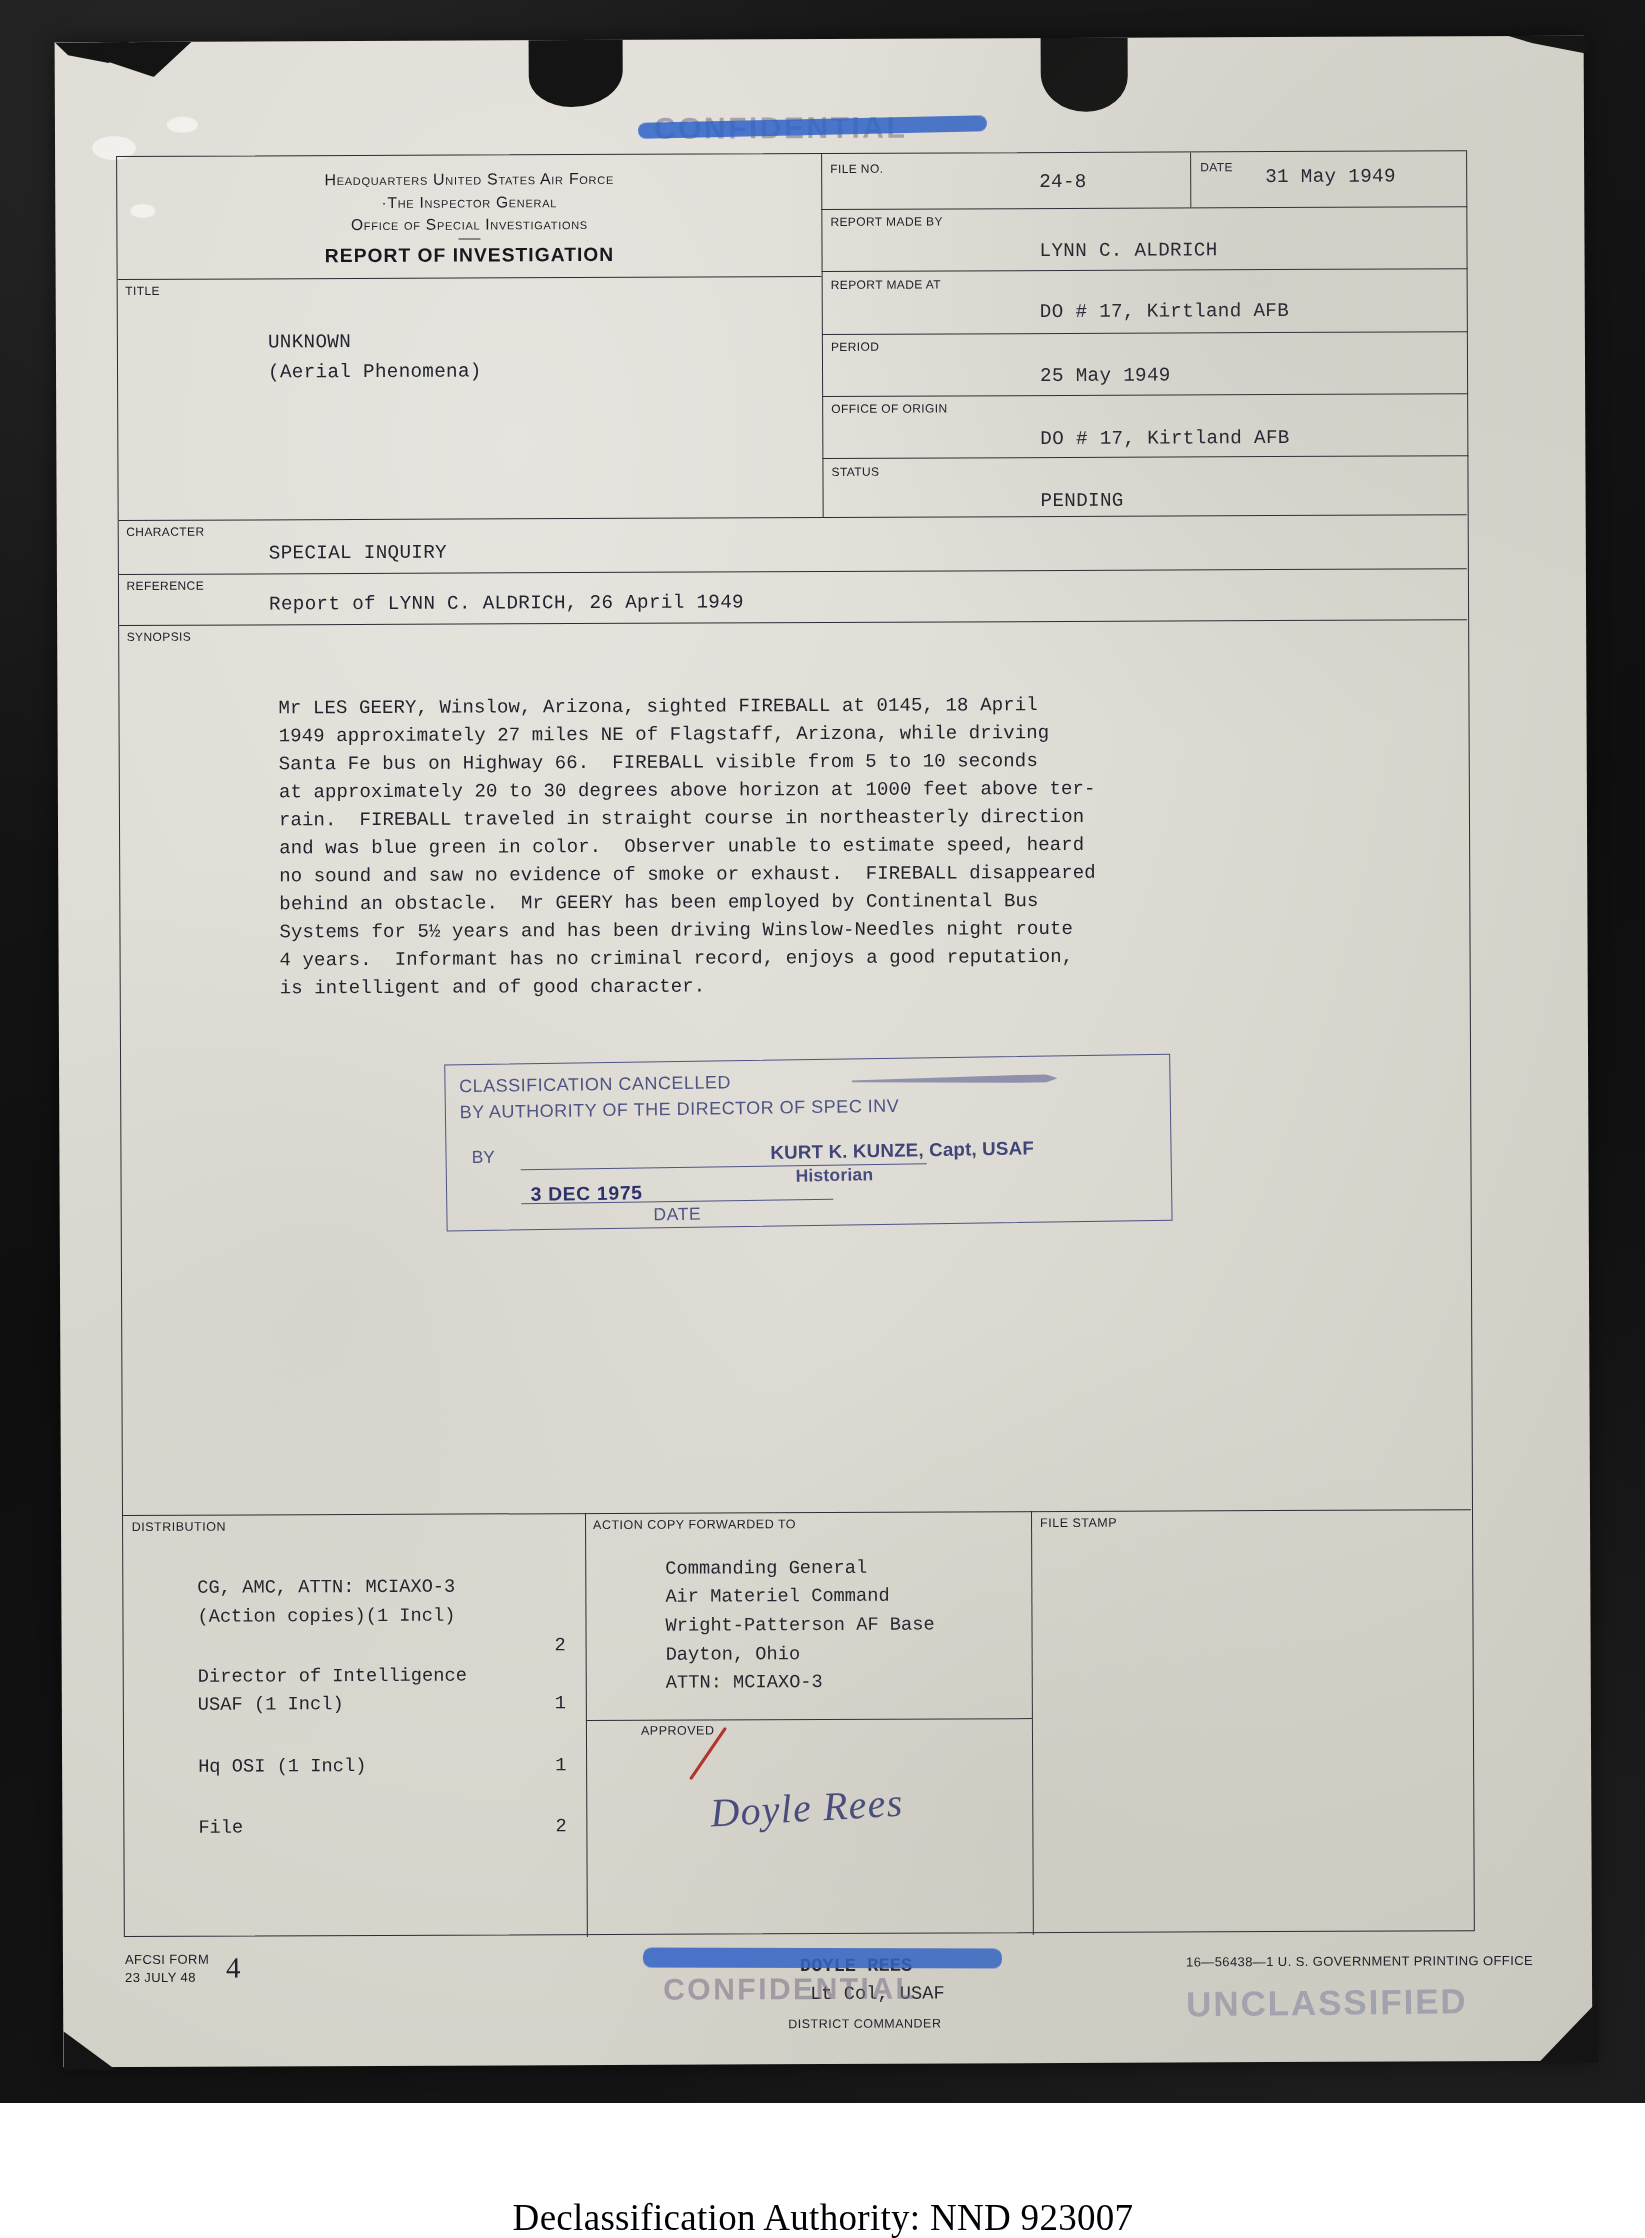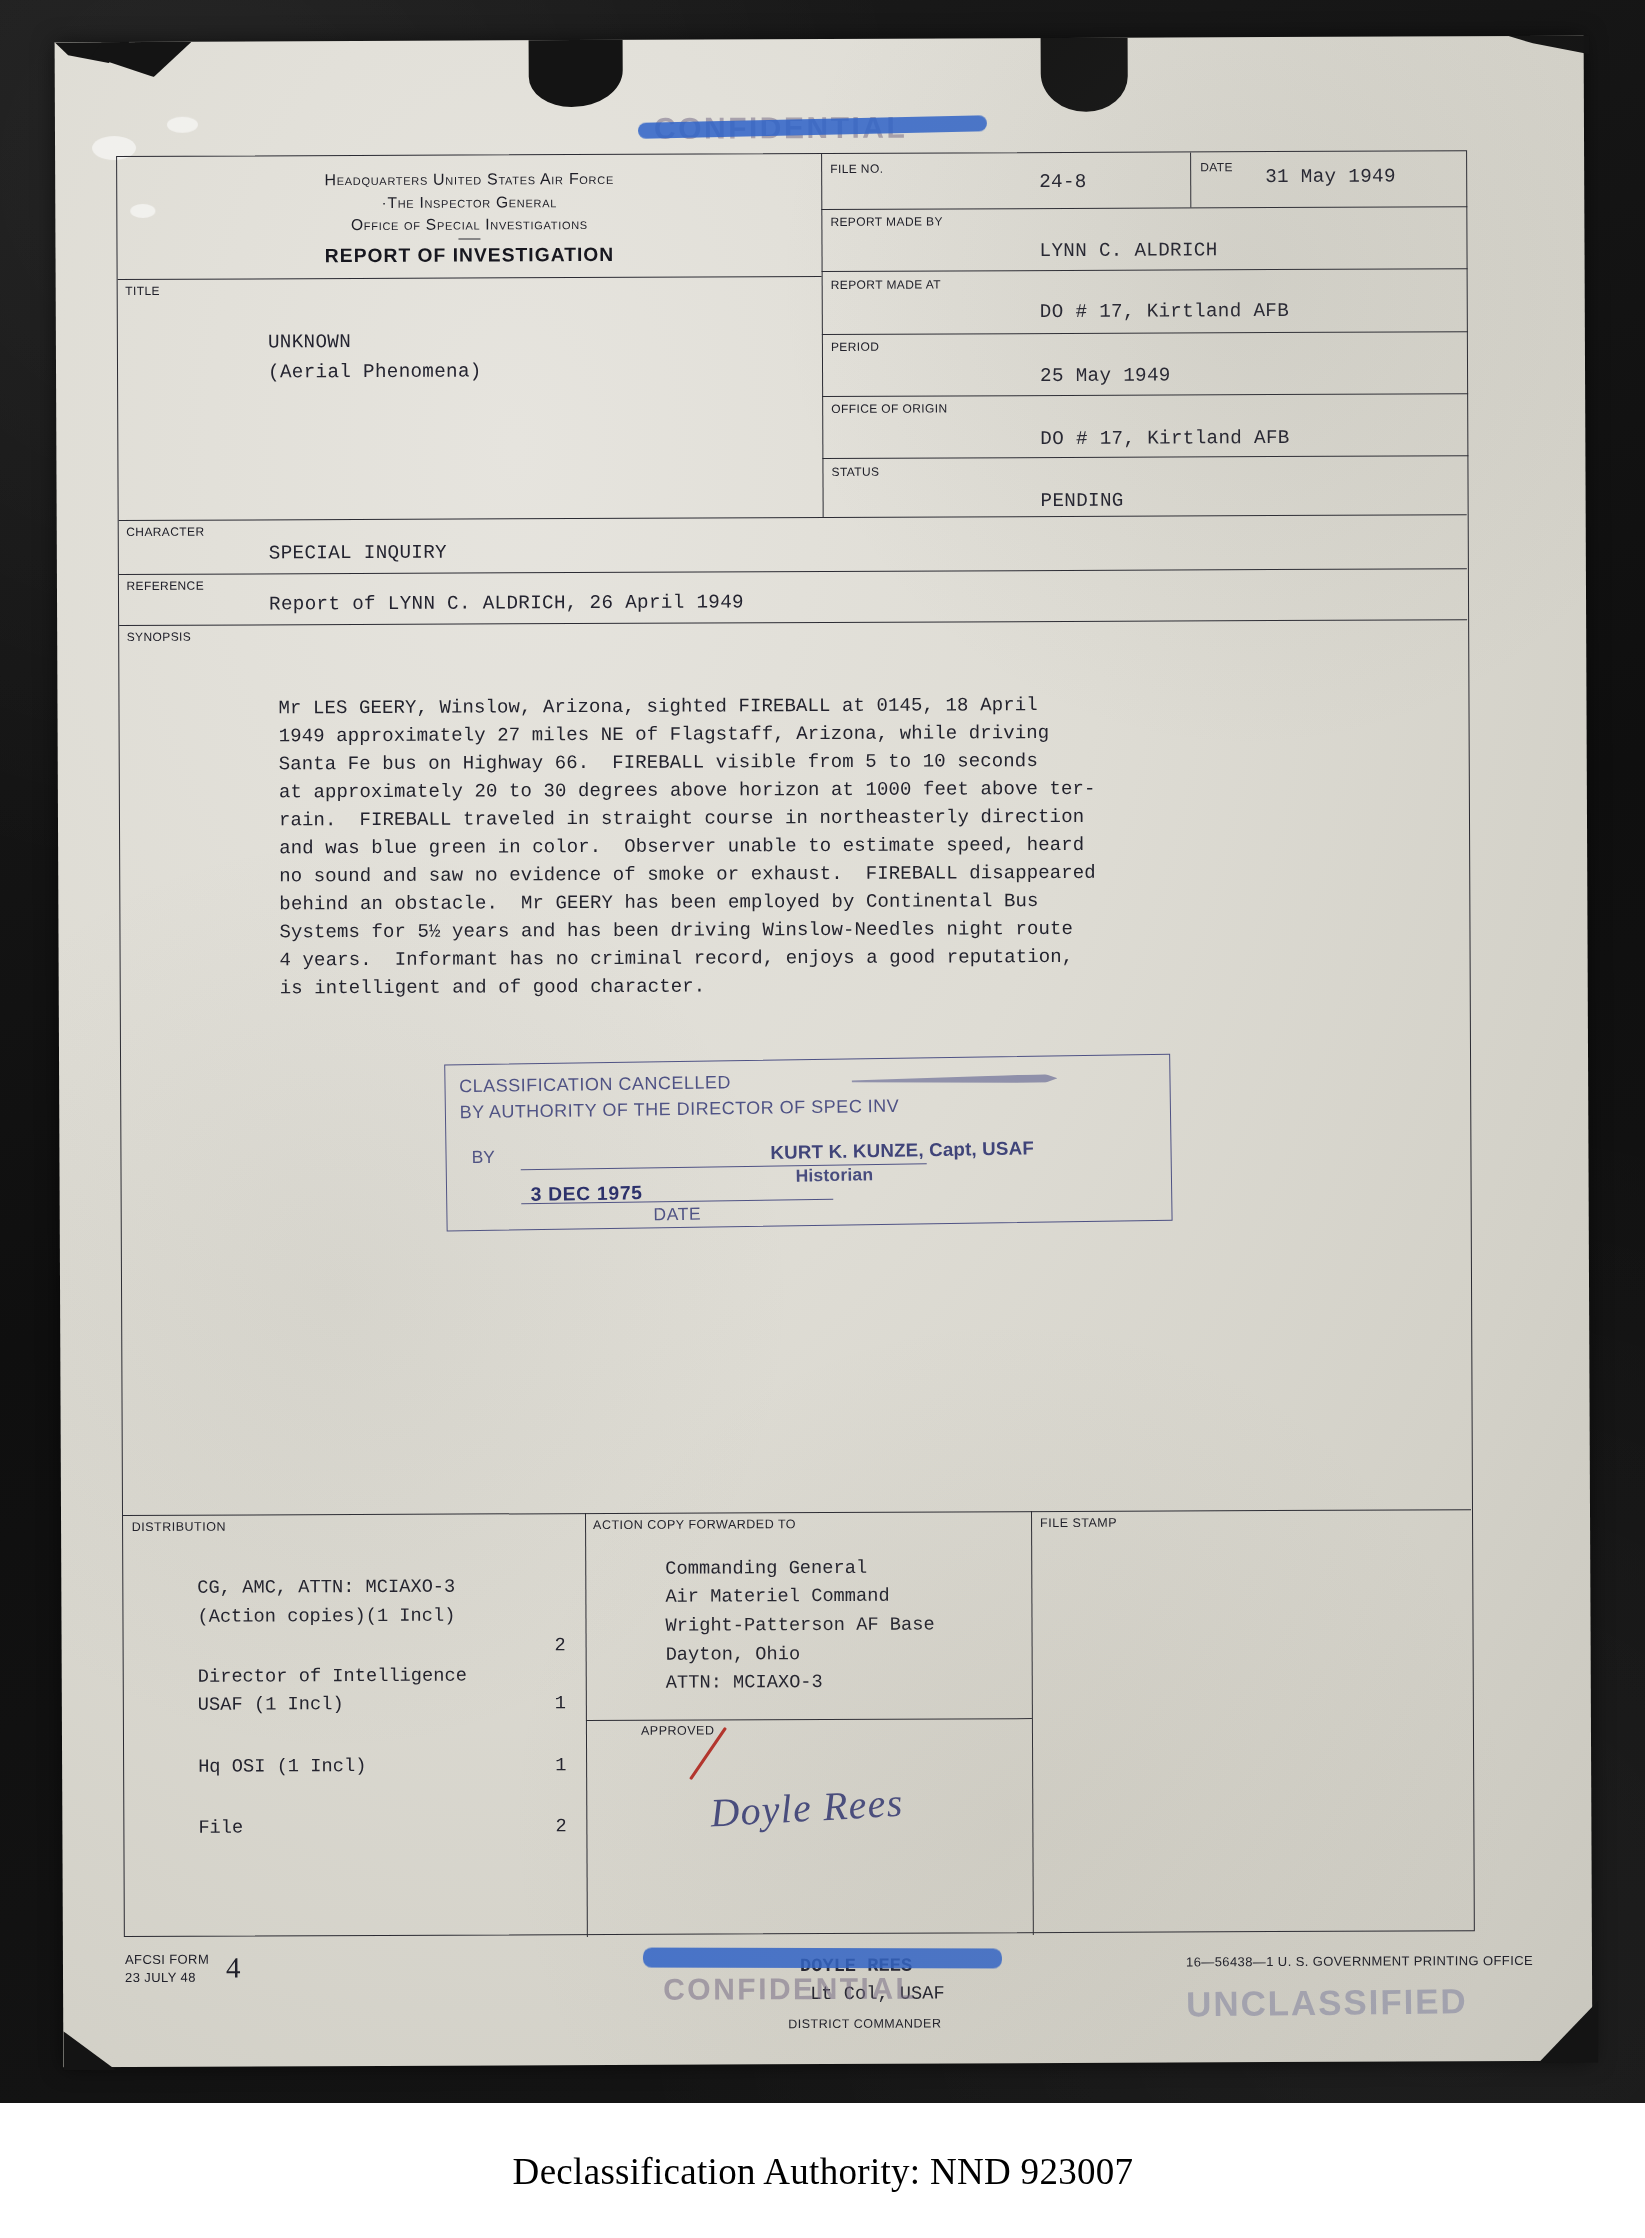--- a/index.html
+++ b/index.html
@@ -303,21 +303,21 @@
 
   
   #caption {
     position: absolute;
     left: 0;
     top: 2103px;
     width: 1646px;
     height: 136px;
     background: #ffffff;
     display: flex;
-    align-items: center;
+    align-items: flex-end;
     justify-content: center;
   }
   #caption span {
     font-family: "Liberation Serif", serif;
     font-size: 37px;
     color: #000000;
     letter-spacing: 0.3px;
   }
 </style>
 </head>

